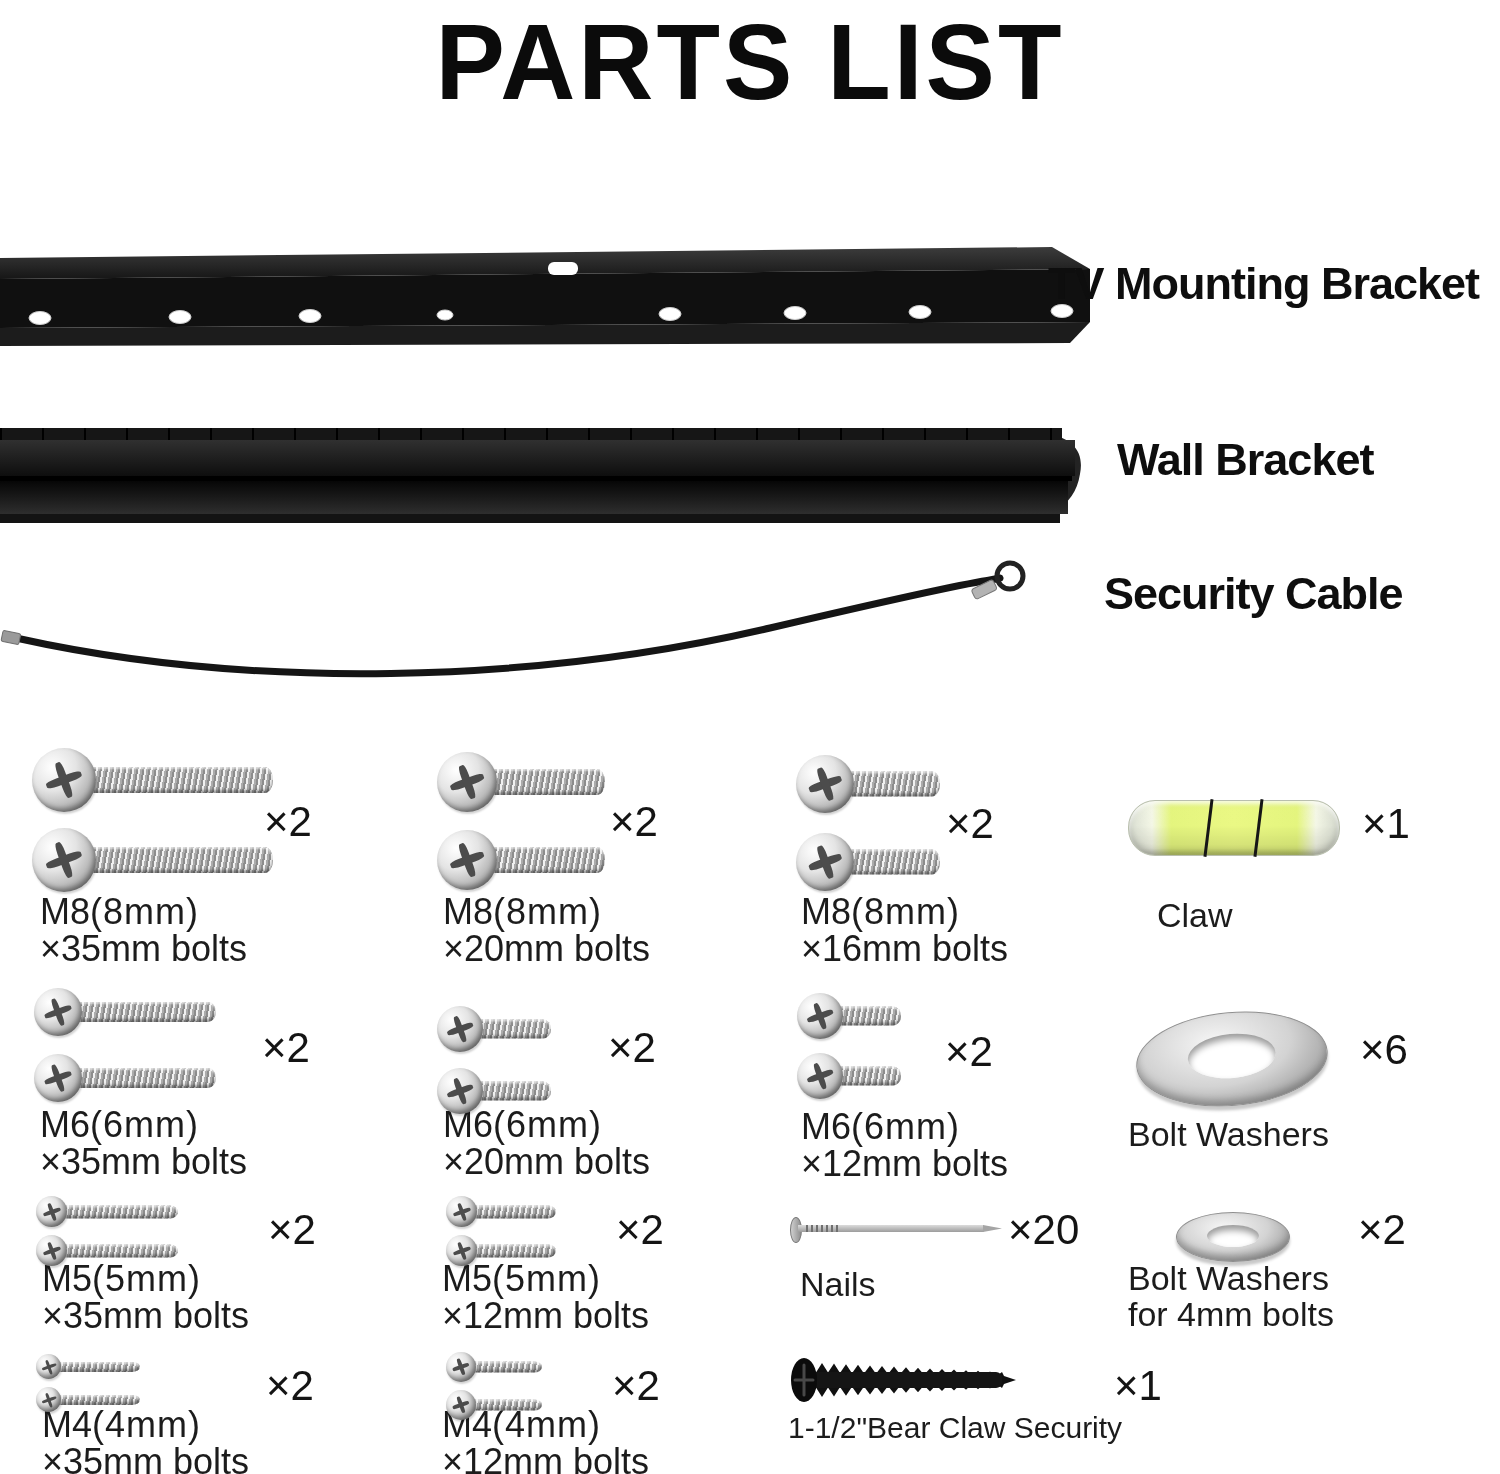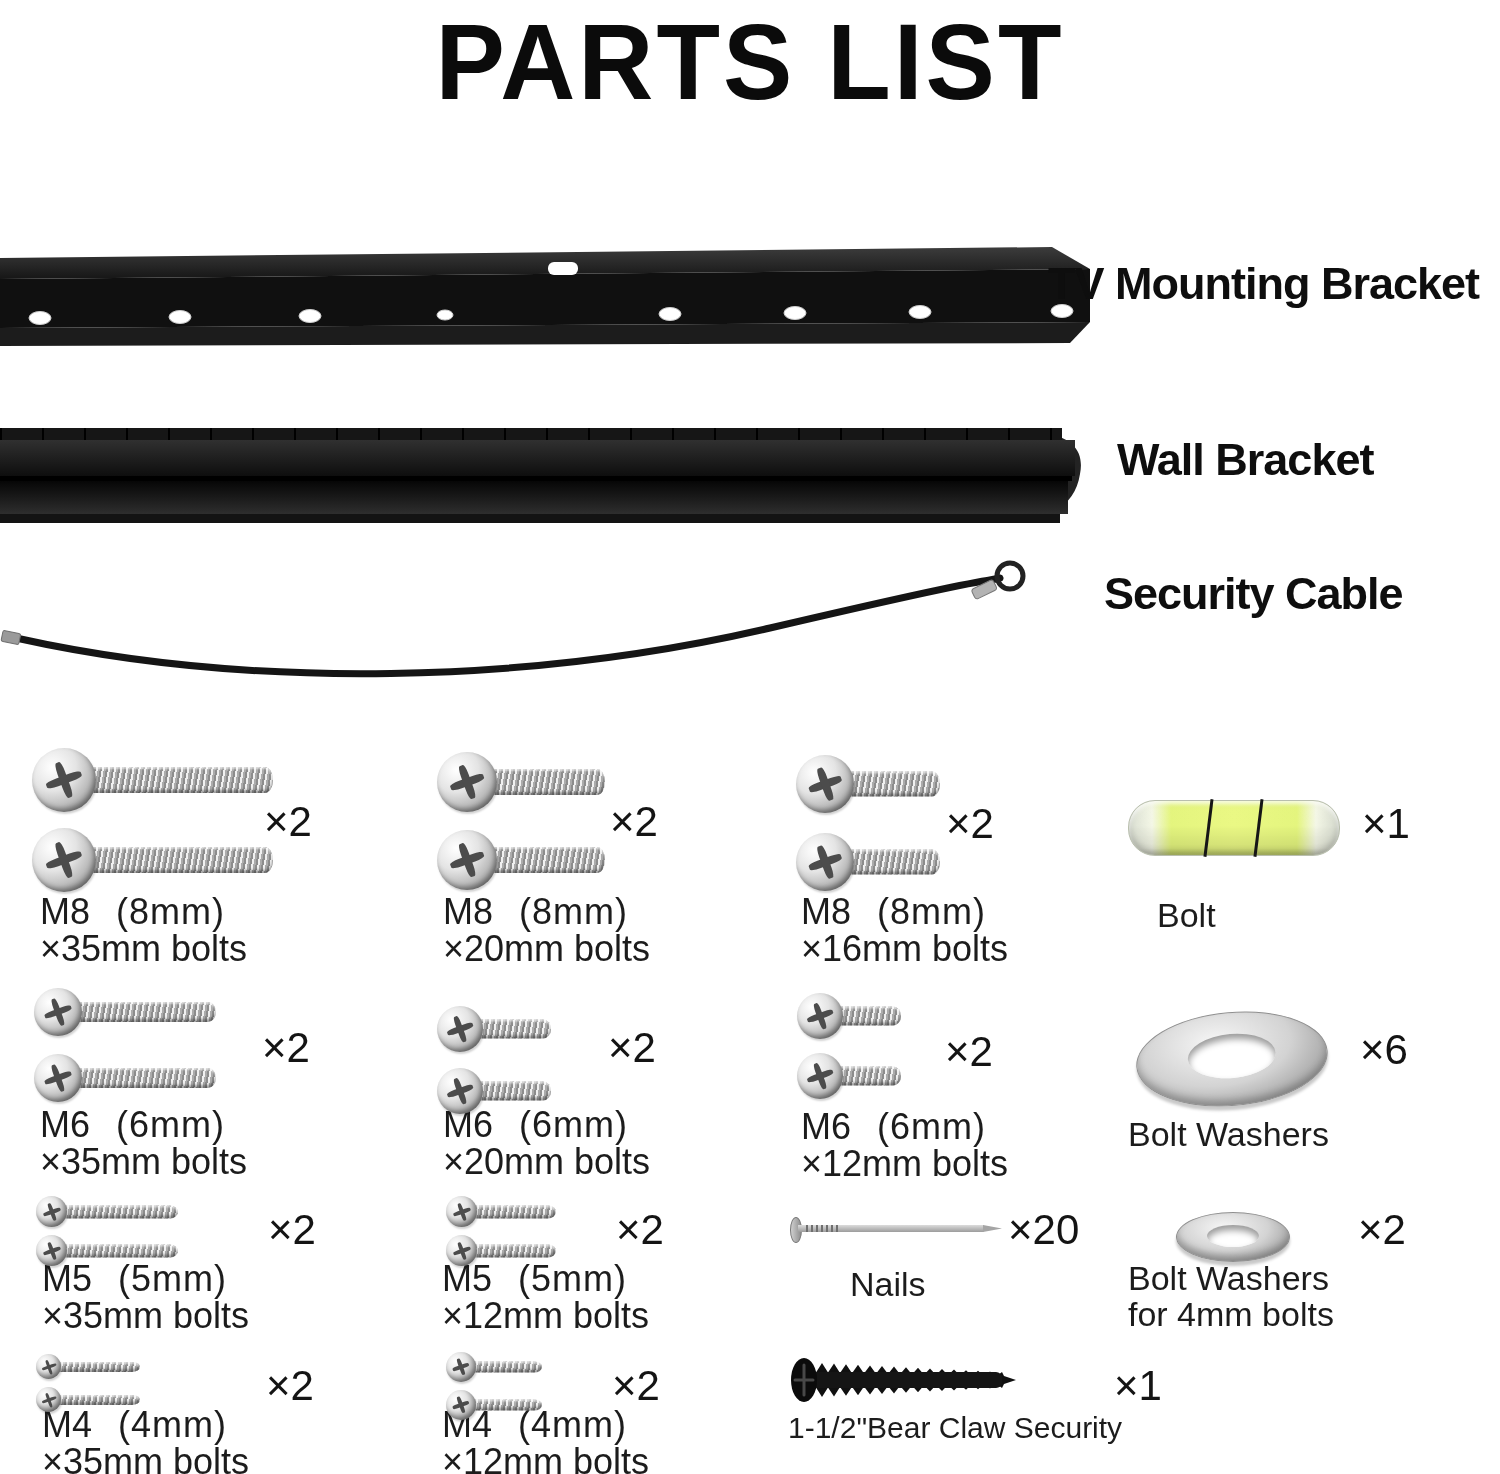--- a/index.html
+++ b/index.html
@@ -12,21 +12,21 @@
   .note{position:absolute;left:0;top:122px;width:100%;text-align:center;
         font-size:35px;font-weight:400;color:#3d3d3d;letter-spacing:0px;}
   
   .lp-label{position:absolute;font-size:45px;font-weight:700;color:#0e0e0e;letter-spacing:-1px;white-space:nowrap;}
   .lp-svg{position:absolute;}
   
   .art{position:absolute;}
   .count{position:absolute;font-size:42px;font-weight:400;color:#141414;white-space:nowrap;}
   .lbl{position:absolute;font-size:36px;line-height:37px;color:#1c1c1c;white-space:nowrap;}
   .lbl .b{font-weight:400;}
-  .lbl .p{margin-left:26px;letter-spacing:1px;}
+  .lbl .p{margin-left:0;letter-spacing:1px;}
   .lbl.small{font-size:34px;line-height:36px;}
   .lbl.tiny{font-size:30px;line-height:31px;}
   
   .bolt{position:absolute;left:0;}
   .bhead{position:absolute;left:0;top:0;border-radius:50%;
          background:radial-gradient(circle at 32% 30%,#ffffff,#e4e4e4 38%,#bdbdbd 62%,#828282 88%,#6d6d6d);
          box-shadow:inset -2px -3px 5px rgba(0,0,0,.35),1px 2px 2px rgba(0,0,0,.18);z-index:2;}
   .bhead::before,.bhead::after{content:"";position:absolute;left:50%;top:50%;background:#4c4c4c;border-radius:30%;}
   .bhead::before{width:58%;height:13%;transform:translate(-50%,-50%) rotate(-20deg);}
   .bhead::after{width:13%;height:58%;transform:translate(-50%,-50%) rotate(-20deg);}
@@ -170,21 +170,21 @@
       </div>
     </div>
   <div class="count" style="left:946px;top:800px">×2</div>
   <div class="lbl" style="left:801px;top:893px">
     <div><span class="b">M8</span><span class="p">(8mm)</span></div>
     <div>×16mm bolts</div>
   </div>
 
   <div class="art level" style="left:1128px;top:800px"></div>
   <div class="count" style="left:1362px;top:800px">×1</div>
-  <div class="lbl small" style="left:1157px;top:897px">Bolt</div>
+  <div class="lbl small" style="left:1157px;top:897px">Claw</div>
 
   <div class="art" style="left: 34px; top: 988px; width: 186px; height: 114px;">
       <div class="bolt" style="top: 0px; height: 48px; width: 186px;">
         <div class="bshaft" style="left: 40px; width: 142px; height: 20px;"></div>
         <div class="bhead" style="width: 48px; height: 48px;"></div>
       </div>
       <div class="bolt" style="top: 66px; height: 48px; width: 186px;">
         <div class="bshaft" style="left: 40px; width: 142px; height: 20px;"></div>
         <div class="bhead" style="width: 48px; height: 48px;"></div>
       </div>
@@ -262,21 +262,21 @@
     <div><span class="b">M5</span><span class="p">(5mm)</span></div>
     <div>×12mm bolts</div>
   </div>
 
   <div class="art nails" style="left:790px;top:1214px">
     <div class="nhead"></div>
     <div class="nshaft"></div>
     <div class="ntip"></div>
   </div>
   <div class="count" style="left:1008px;top:1206px">×20</div>
-  <div class="lbl small" style="left:850px;top:1266px">Nails</div>
+  <div class="lbl small" style="left:800px;top:1266px">Nails</div>
 
   <div class="art washer sm" style="left:1176px;top:1212px"></div>
   <div class="count" style="left:1358px;top:1206px">×2</div>
   <div class="lbl small" style="left:1128px;top:1260px">
     <div>Bolt Washers</div>
     <div>for 4mm bolts</div>
   </div>
 
   <div class="art" style="left: 36px; top: 1354px; width: 108px; height: 58px;">
       <div class="bolt" style="top: 0px; height: 25px; width: 108px;">

